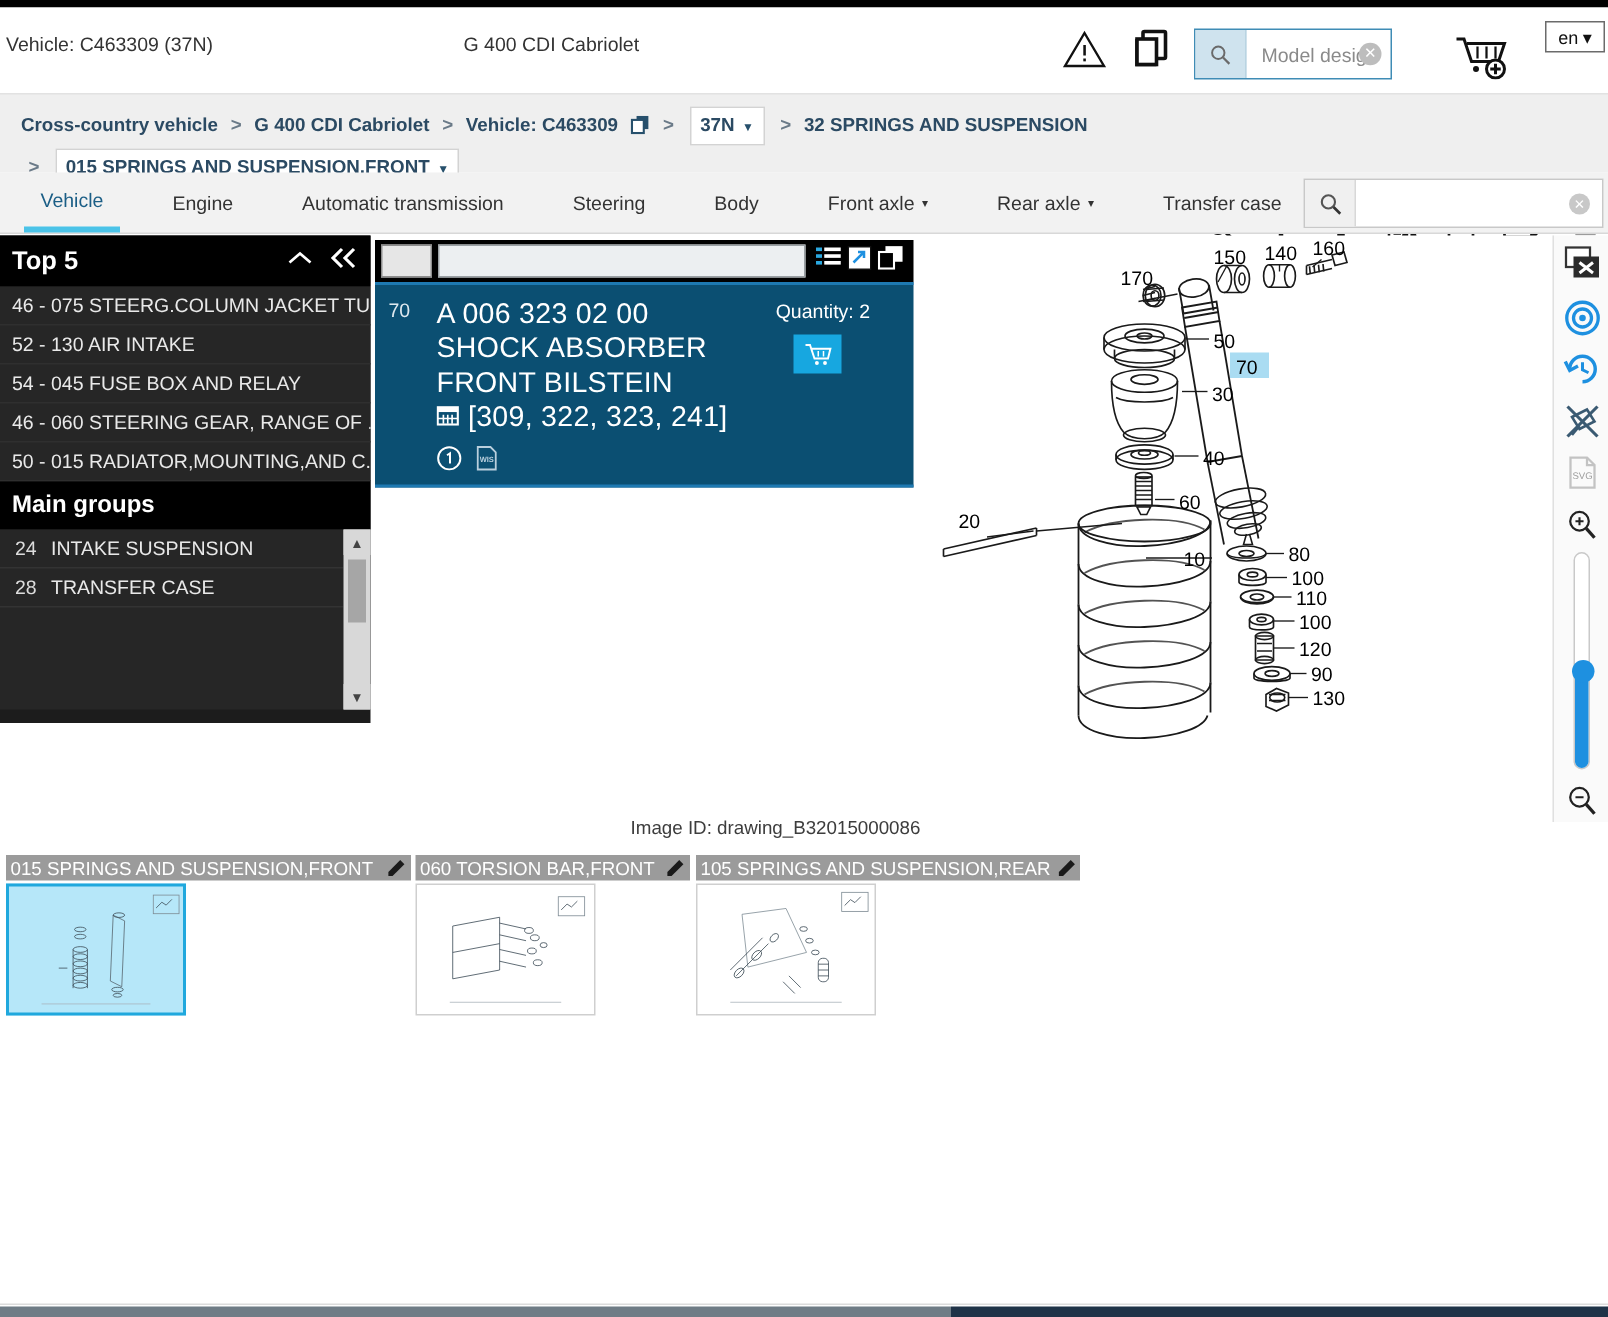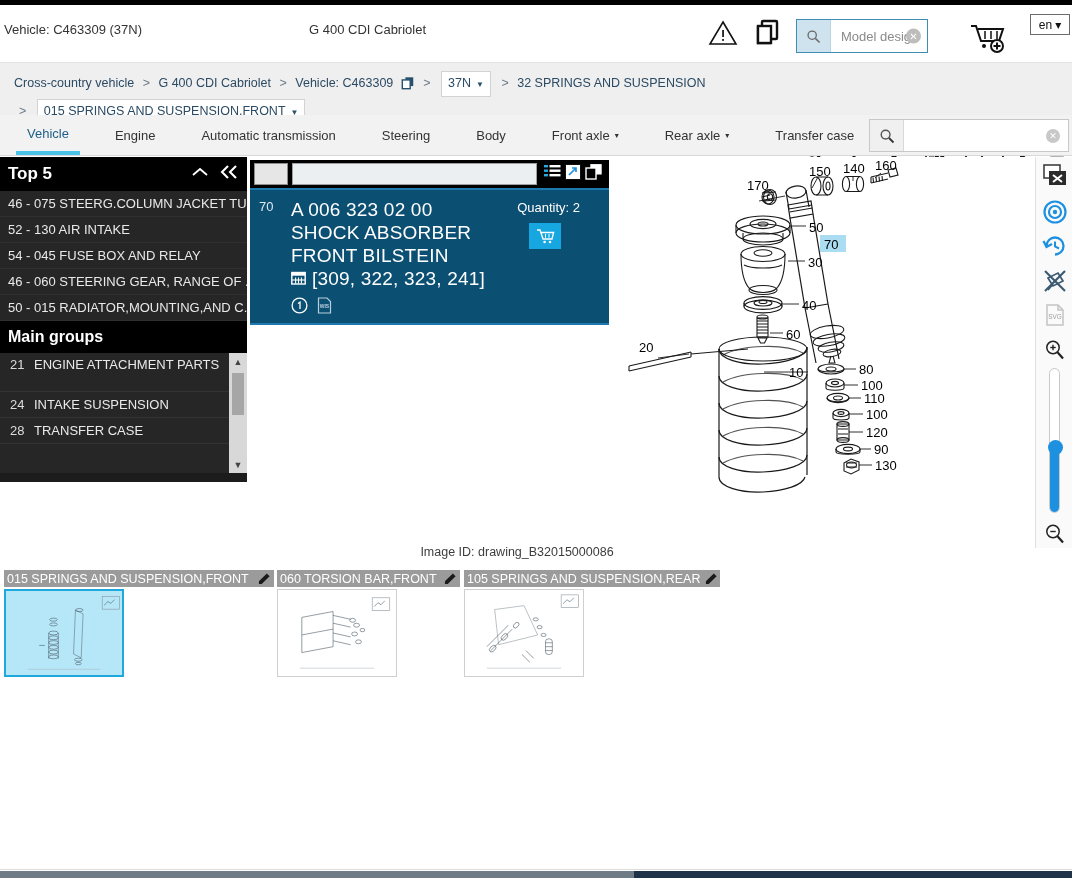--- a/index.html
+++ b/index.html
@@ -52,21 +52,21 @@
     border:1px solid #6b6b6b; background:#fff; font-size:12px; color:#111;
     display:flex; align-items:center; justify-content:center; gap:3px;
   }
 
   
   .crumbbar {
     position:absolute; left:0; top:62px; width:1072px; height:53px;
     background:#efefef; border-top:1px solid #e2e2e2;
   }
   .crumbs { position:absolute; left:14px; top:8px; width:780px;
-            font-size:12.5px; color:#2b4a63; line-height:21px; }
+            font-size:12.5px; color:#2b4a63; line-height:21px;font-weight:bold; }
   .crumb-sep { color:#6a7a88; margin:0 5px; }
   .crumb-pill {
     display:inline-block; background:#fff; border:1px solid #d3d3d3;
     padding:1px 6px; margin:0 2px;
   }
   .crumb-caret { font-size:8px; margin-left:5px; color:#27506c; }
   .crumb-row2 { margin-top:2px; }
 
   .crumb-icons { position:absolute; left:795px; top:64px; width:277px; height:50px; }
   .ci { position:absolute; top:6px; width:38px; height:38px;
@@ -422,24 +422,20 @@
       <div class="top5-item">52 - 130 AIR INTAKE</div>
       <div class="top5-item">54 - 045 FUSE BOX AND RELAY</div>
       <div class="top5-item">46 - 060 STEERING GEAR, RANGE OF ...</div>
       <div class="top5-item">50 - 015 RADIATOR,MOUNTING,AND C...</div>
     </div>
     <div class="mg-head">
       <span>Main groups</span>
     </div>
     <div class="mg-wrap">
       <div class="mg-list">
-        <div class="mg-item tall">
-          <span class="mg-num">21</span>
-          <span class="mg-lbl">ENGINE ATTACHMENT PARTS</span>
-        </div>
         <div class="mg-item">
           <span class="mg-num">24</span>
           <span class="mg-lbl">INTAKE SUSPENSION</span>
         </div>
         <div class="mg-item">
           <span class="mg-num">28</span>
           <span class="mg-lbl">TRANSFER CASE</span>
         </div>
       </div>
       <div class="mg-scroll">

